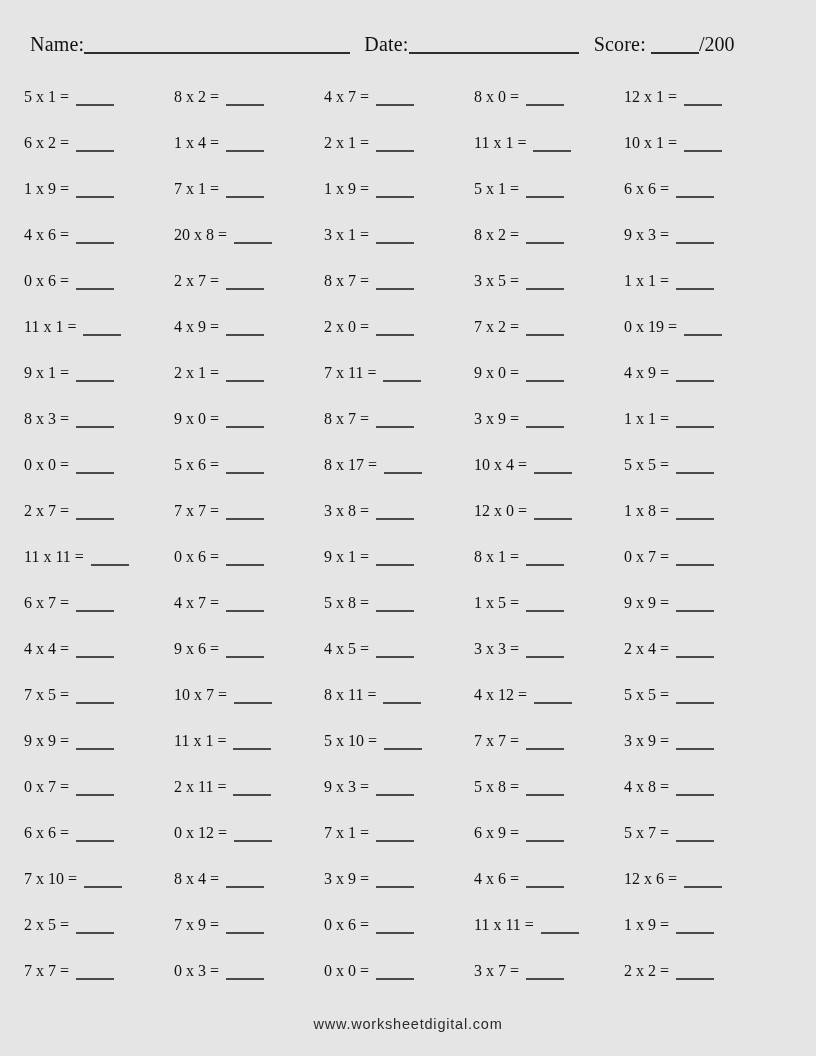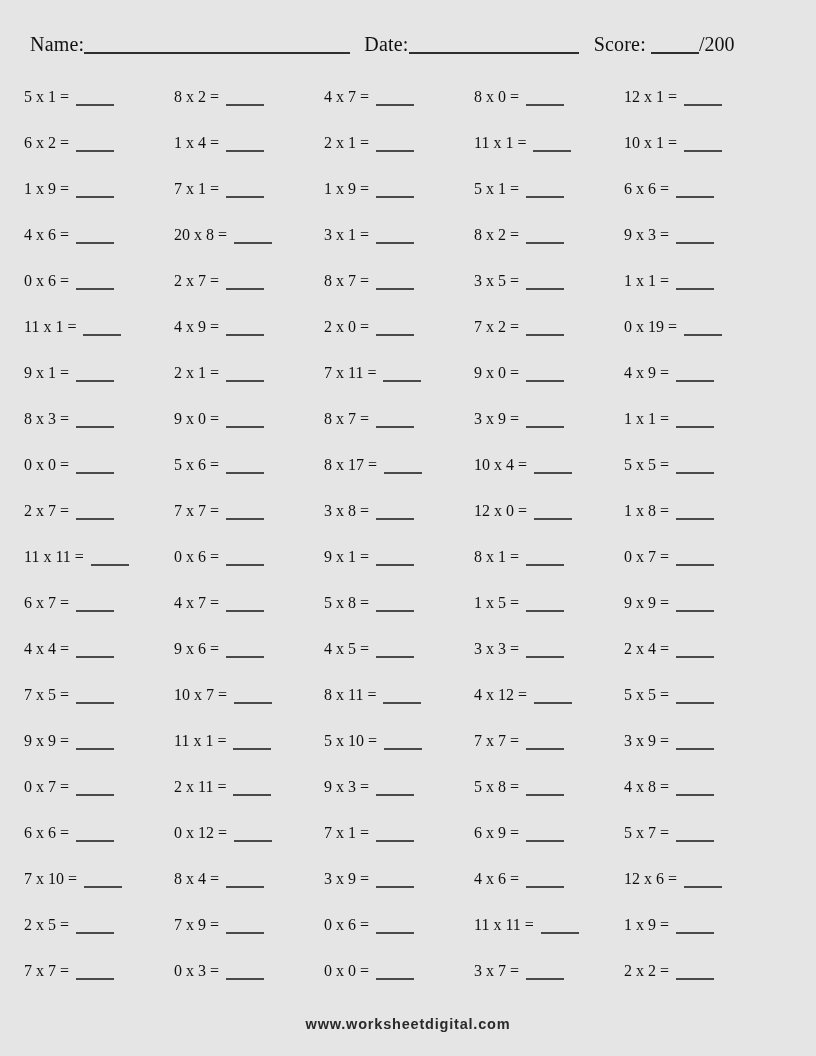--- a/index.html
+++ b/index.html
@@ -61,21 +61,20 @@
   .footer {
     position: absolute;
     left: 0;
     bottom: 24px;
     width: 100%;
     text-align: center;
     font-family: "Liberation Sans", sans-serif;
     font-size: 14.5px;
     letter-spacing: 0.8px;
     color: #2a2a2a;
-    font-weight: bold;
   }
 </style>
 </head>
 <body>
 
 <div class="page">
 
   <div class="header">
     <span class="hlabel">Name:</span><span class="hline name-line"></span>
     <span class="spacer-a"></span>

